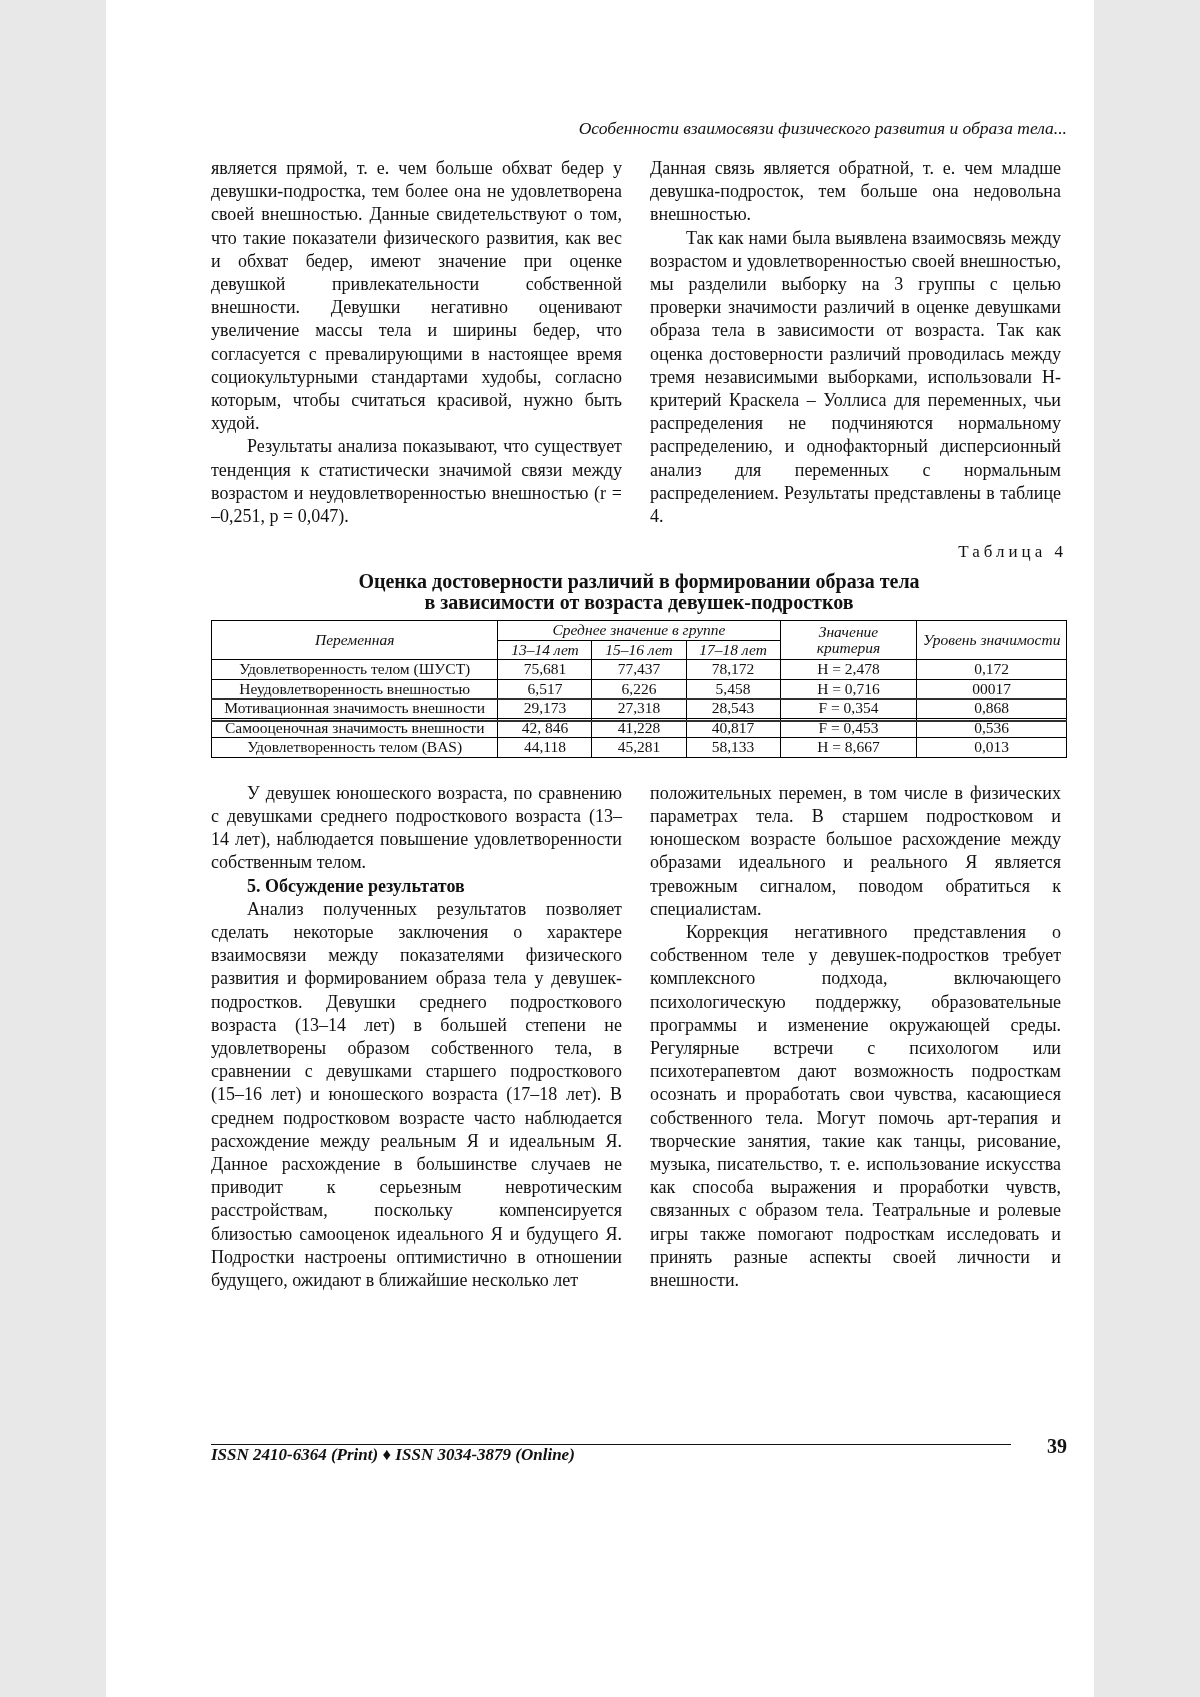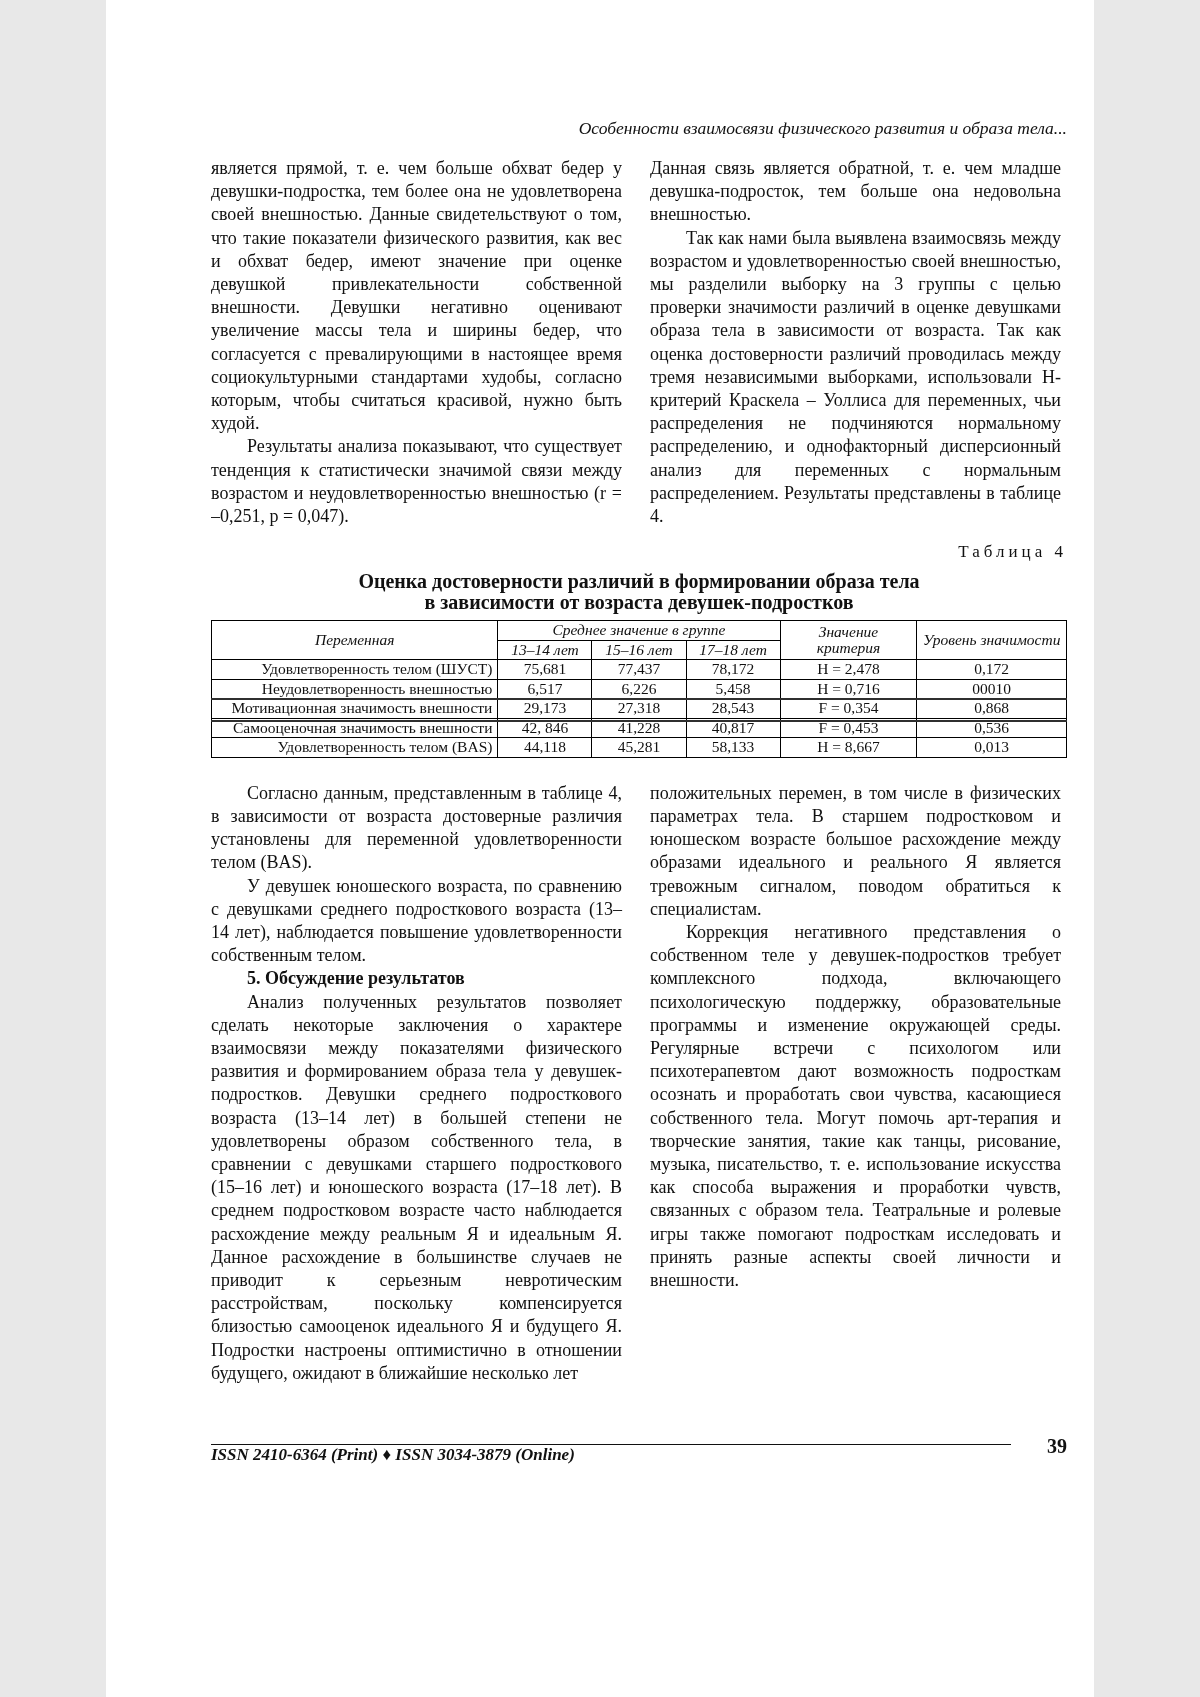--- a/index.html
+++ b/index.html
@@ -74,21 +74,21 @@
     border: 1px solid #000;
     padding: 1px 5px;
     line-height: 16.5px;
     vertical-align: middle;
   }
   table.results th {
     font-style: italic;
     font-weight: normal;
     text-align: center;
   }
-  td.c-var { text-align: right; }
+  td.c-var { text-align: center; }
   td.c-num { text-align: center; }
 
   .annotation-box {
     position: absolute;
     top: 78px;
     left: -4px;
     width: 1018px;
     height: 24px;
     border: 2px solid #2f2f2f;
     pointer-events: none;
@@ -177,21 +177,21 @@
             <td class="c-num">78,172</td>
             <td class="c-num">H = 2,478</td>
             <td class="c-num">0,172</td>
           </tr>
           <tr>
             <td class="c-var">Неудовлетворенность внешностью</td>
             <td class="c-num">6,517</td>
             <td class="c-num">6,226</td>
             <td class="c-num">5,458</td>
             <td class="c-num">H = 0,716</td>
-            <td class="c-num">00010</td>
+            <td class="c-num">00017</td>
           </tr>
           <tr>
             <td class="c-var">Мотивационная значимость внешности</td>
             <td class="c-num">29,173</td>
             <td class="c-num">27,318</td>
             <td class="c-num">28,543</td>
             <td class="c-num">F = 0,354</td>
             <td class="c-num">0,868</td>
           </tr>
           <tr>
@@ -210,21 +210,20 @@
             <td class="c-num">H = 8,667</td>
             <td class="c-num">0,013</td>
           </tr>
         </tbody>
       </table>
       <div class="annotation-box"></div>
     </div>
 
     <div class="cols bottom">
       <div class="col">
-        <p class="para indent">Согласно данным, представленным в таблице 4, в зависимости от возраста достоверные различия установлены для переменной удовлетворенности телом (BAS).</p>
         <p class="para indent">У девушек юношеского возраста, по сравнению с девушками среднего подросткового возраста (13–14 лет), наблюдается повышение удовлетворенности собственным телом.</p>
         <p class="para indent bold">5. Обсуждение результатов</p>
         <p class="para indent">Анализ полученных результатов позволяет сделать некоторые заключения о характере взаимосвязи между показателями физического развития и формированием образа тела у девушек-подростков. Девушки среднего подросткового возраста (13–14 лет) в большей степени не удовлетворены образом собственного тела, в сравнении с девушками старшего подросткового (15–16 лет) и юношеского возраста (17–18 лет). В среднем подростковом возрасте часто наблюдается расхождение между реальным Я и идеальным Я. Данное расхождение в большинстве случаев не приводит к серьезным невротическим расстройствам, поскольку компенсируется близостью самооценок идеального Я и будущего Я. Подростки настроены оптимистично в отношении будущего, ожидают в ближайшие несколько лет</p>
       </div>
       <div class="col">
         <p class="para">положительных перемен, в том числе в физических параметрах тела. В старшем подростковом и юношеском возрасте большое расхождение между образами идеального и реального Я является тревожным сигналом, поводом обратиться к специалистам.</p>
         <p class="para indent">Коррекция негативного представления о собственном теле у девушек-подростков требует комплексного подхода, включающего психологическую поддержку, образовательные программы и изменение окружающей среды. Регулярные встречи с психологом или психотерапевтом дают возможность подросткам осознать и проработать свои чувства, касающиеся собственного тела. Могут помочь арт-терапия и творческие занятия, такие как танцы, рисование, музыка, писательство, т. е. использование искусства как способа выражения и проработки чувств, связанных с образом тела. Театральные и ролевые игры также помогают подросткам исследовать и принять разные аспекты своей личности и внешности.</p>
       </div>
     </div>
 

